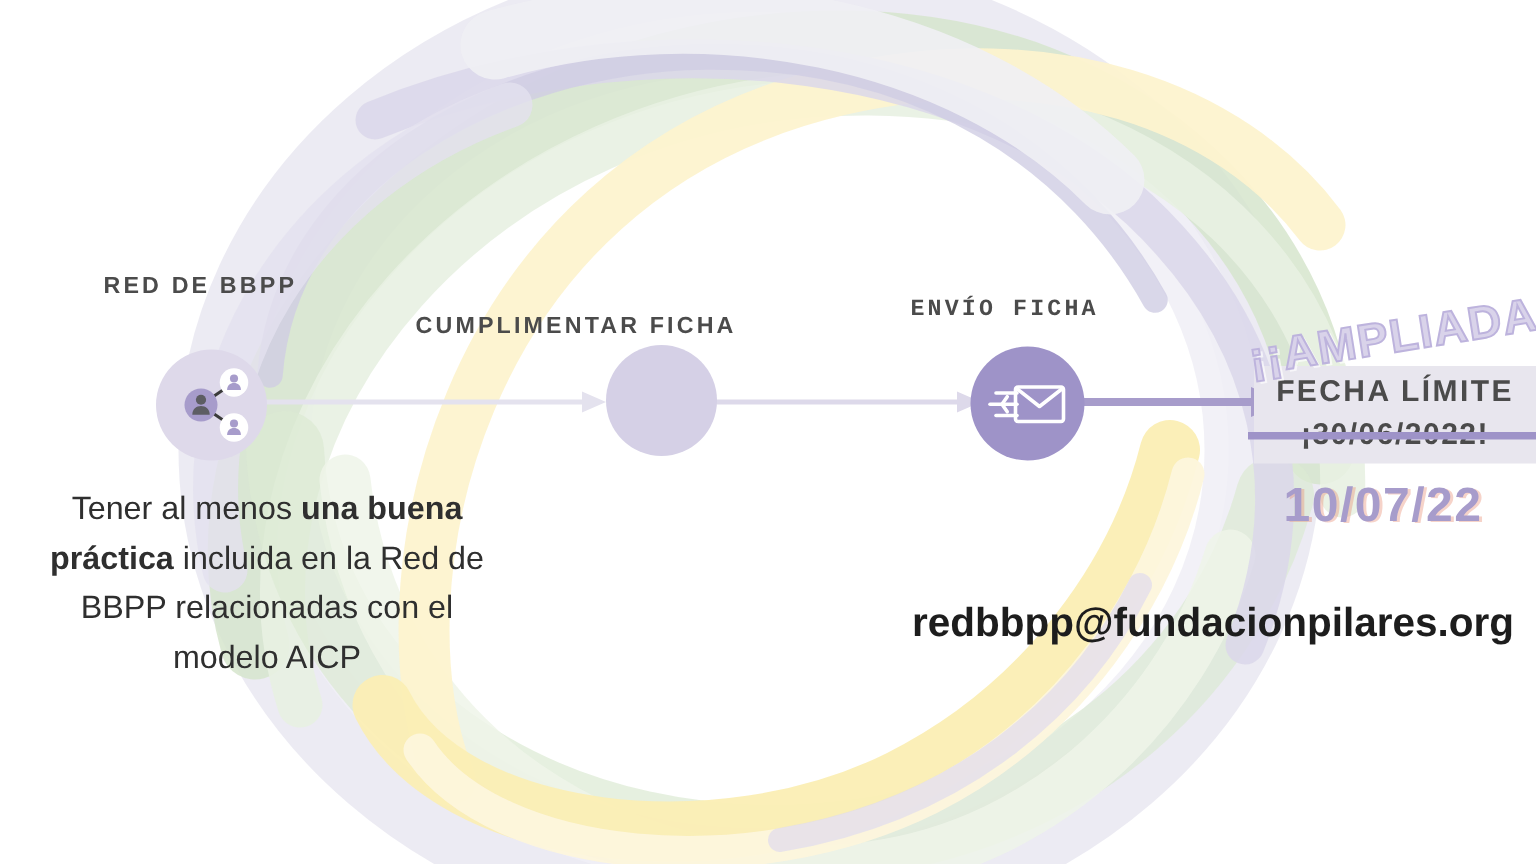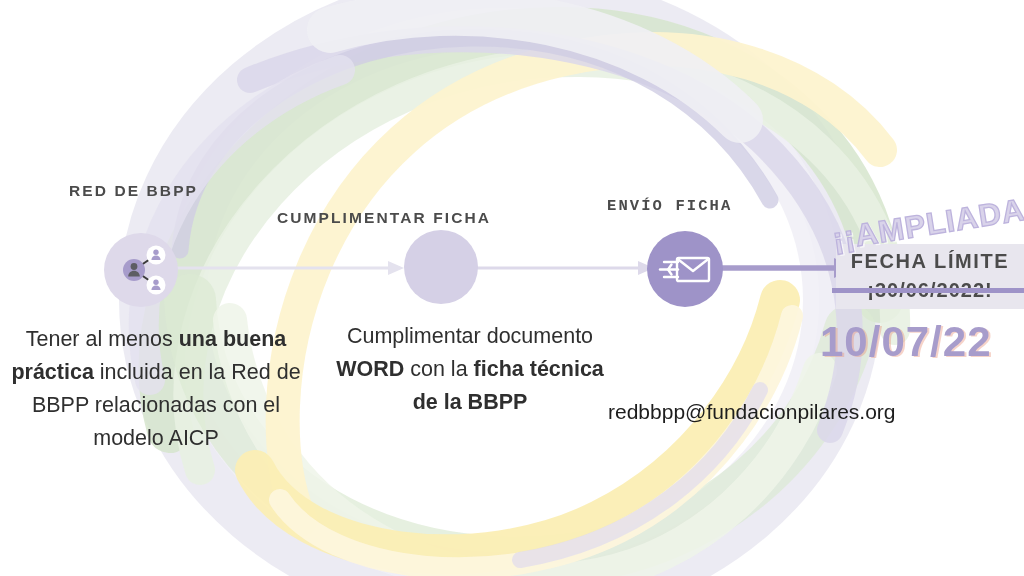--- a/index.html
+++ b/index.html
@@ -61,30 +61,30 @@
   
   .col {
     position:absolute;
     z-index:5;
     text-align:center;
     color:#2f2f2f;
     font-size:21.5px;
     line-height:1.53;
   }
   .col b { font-weight:bold; }
-  .col-1 { left:6px;  top:323px; width:300px; }
+  .col-1 { left:28px;  top:323px; width:300px; }
   .col-2 { left:334px; top:320px; width:272px; }
 
   .email {
     position:absolute;
     z-index:5;
     left:608px; top:400px;
     width:400px;
-    font-size:21px;
-    font-weight:normal;
+    font-size:27px;
+    font-weight:bold;
     color:#1d1d1d;
     white-space:nowrap;
   }
 
   
   .deadline-box {
     position:absolute;
     z-index:4;
     left:836px; top:244px;
     width:188px; height:65px;
@@ -133,21 +133,22 @@
     transform:rotate(-9deg);
     transform-origin:left center;
     white-space:nowrap;
     text-shadow:2px 2px 0 rgba(255,255,255,0.65);
   }
   .deadline-new {
     position:absolute;
     z-index:6;
     left:820px; top:318px;
     width:204px;
-    font-size:42px;
+    text-align:center;
+    font-size:32px;
     font-weight:bold;
     letter-spacing:1px;
     color:#a79ccb;
     white-space:nowrap;
     text-shadow:2px 1px 0 rgba(233,145,120,0.40);
   }
 </style>
 </head>
 <body>
 
@@ -236,21 +237,20 @@
     <line x1="0" y1="10" x2="166" y2="10" stroke="#ddd9ea" stroke-width="3.2"></line>
     <polygon points="166,3 182,10 166,17" fill="#ddd9ea"></polygon>
   </svg>
 
   <svg class="arrow a3" viewBox="0 0 140 26" width="140" height="26">
     <line x1="0" y1="13" x2="120" y2="13" stroke="#a79ccb" stroke-width="5.4"></line>
     <polygon points="118,3 140,13 118,23" fill="#a79ccb"></polygon>
   </svg>
 
   <div class="col col-1">Tener al menos <b>una buena práctica</b> incluida en la Red de BBPP relacionadas con el modelo AICP</div>
-  <div class="col col-2">Cumplimentar documento <b>WORD</b> con la <b>ficha técnica de la BBPP</b></div>
   <div class="email">redbbpp@fundacionpilares.org</div>
 
   <div class="deadline-box"></div>
   <div class="deadline-title">FECHA LÍMITE</div>
   <div class="deadline-old">¡30/06/2022!</div>
   <div class="deadline-strike"></div>
   <div class="ampliada">¡¡AMPLIADA!!</div>
   <div class="deadline-new">10/07/22</div>
 
 </div>

